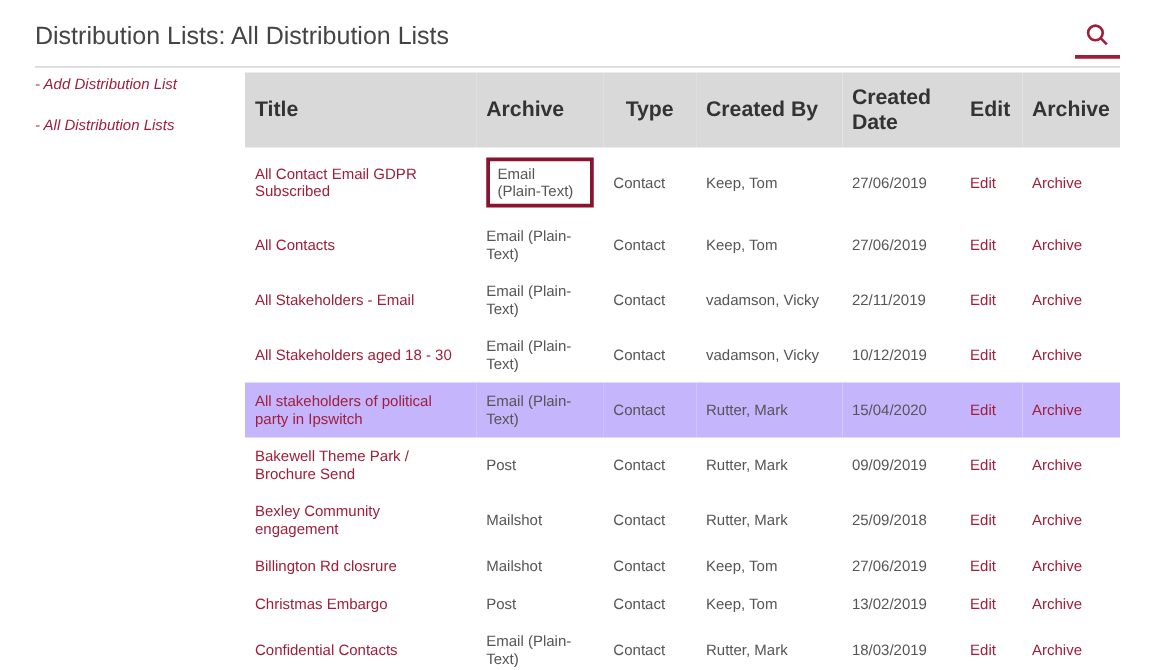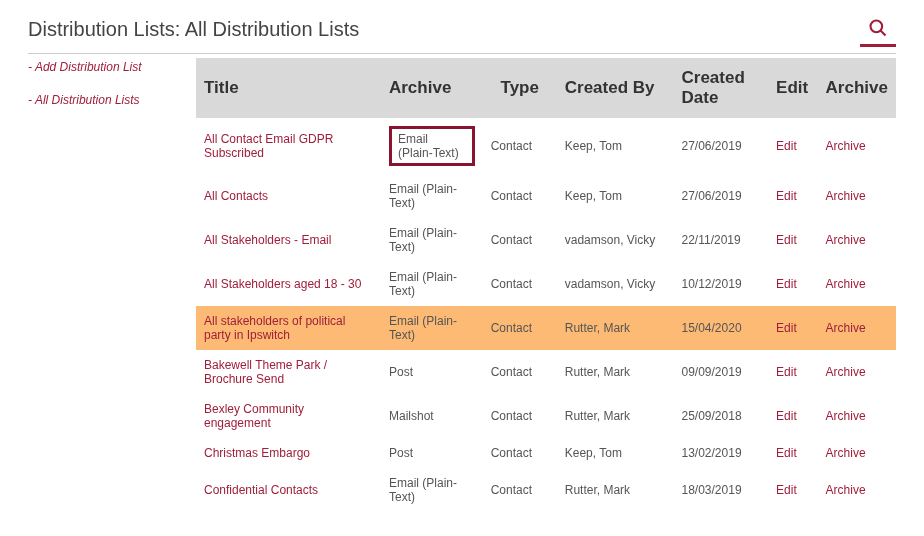--- a/index.html
+++ b/index.html
@@ -78,21 +78,21 @@
     color: #333;
     padding: 10px 8px;
     font-size: 17px;
   }
   tbody td {
     padding: 8px 8px;
     vertical-align: middle;
     color: #555;
     font-size: 12px;
   }
-  tbody tr.hl td { background: #fdba74; }
+  tbody tr.hl td { background: #c4b5fd; }
   .link-red {
     color: #a01e3a;
     text-decoration: none;
     cursor: pointer;
   }
   .box-highlight {
     border: 3px solid #8a1430;
     padding: 3px 6px;
     display: inline-block;
     color: #555;
@@ -202,20 +202,29 @@
           <tr>
             <td><a class="link-red">Bexley Community engagement</a></td>
             <td>Mailshot</td>
             <td>Contact</td>
             <td>Rutter, Mark</td>
             <td>25/09/2018</td>
             <td><a class="link-red">Edit</a></td>
             <td><a class="link-red">Archive</a></td>
           </tr>
           <tr>
+            <td><a class="link-red">Billington Rd closrure</a></td>
+            <td>Mailshot</td>
+            <td>Contact</td>
+            <td>Keep, Tom</td>
+            <td>27/06/2019</td>
+            <td><a class="link-red">Edit</a></td>
+            <td><a class="link-red">Archive</a></td>
+          </tr>
+          <tr>
             <td><a class="link-red">Christmas Embargo</a></td>
             <td>Post</td>
             <td>Contact</td>
             <td>Keep, Tom</td>
             <td>13/02/2019</td>
             <td><a class="link-red">Edit</a></td>
             <td><a class="link-red">Archive</a></td>
           </tr>
           <tr>
             <td><a class="link-red">Confidential Contacts</a></td>

